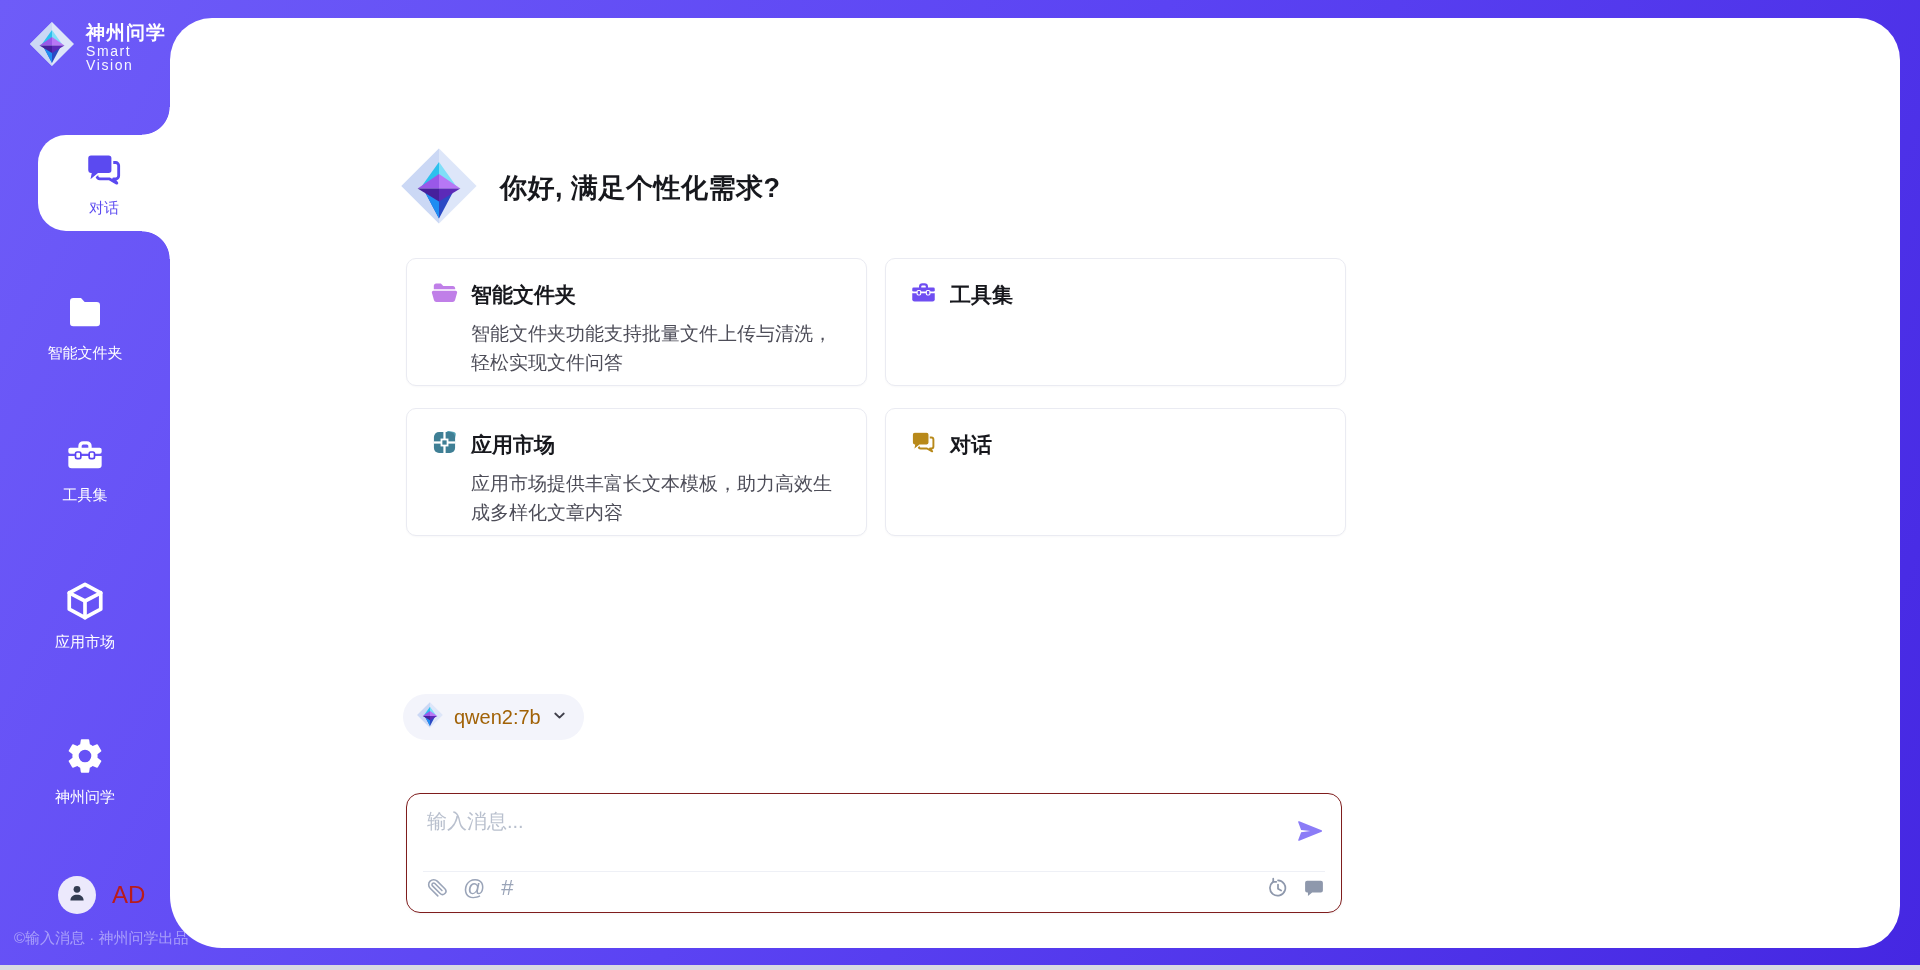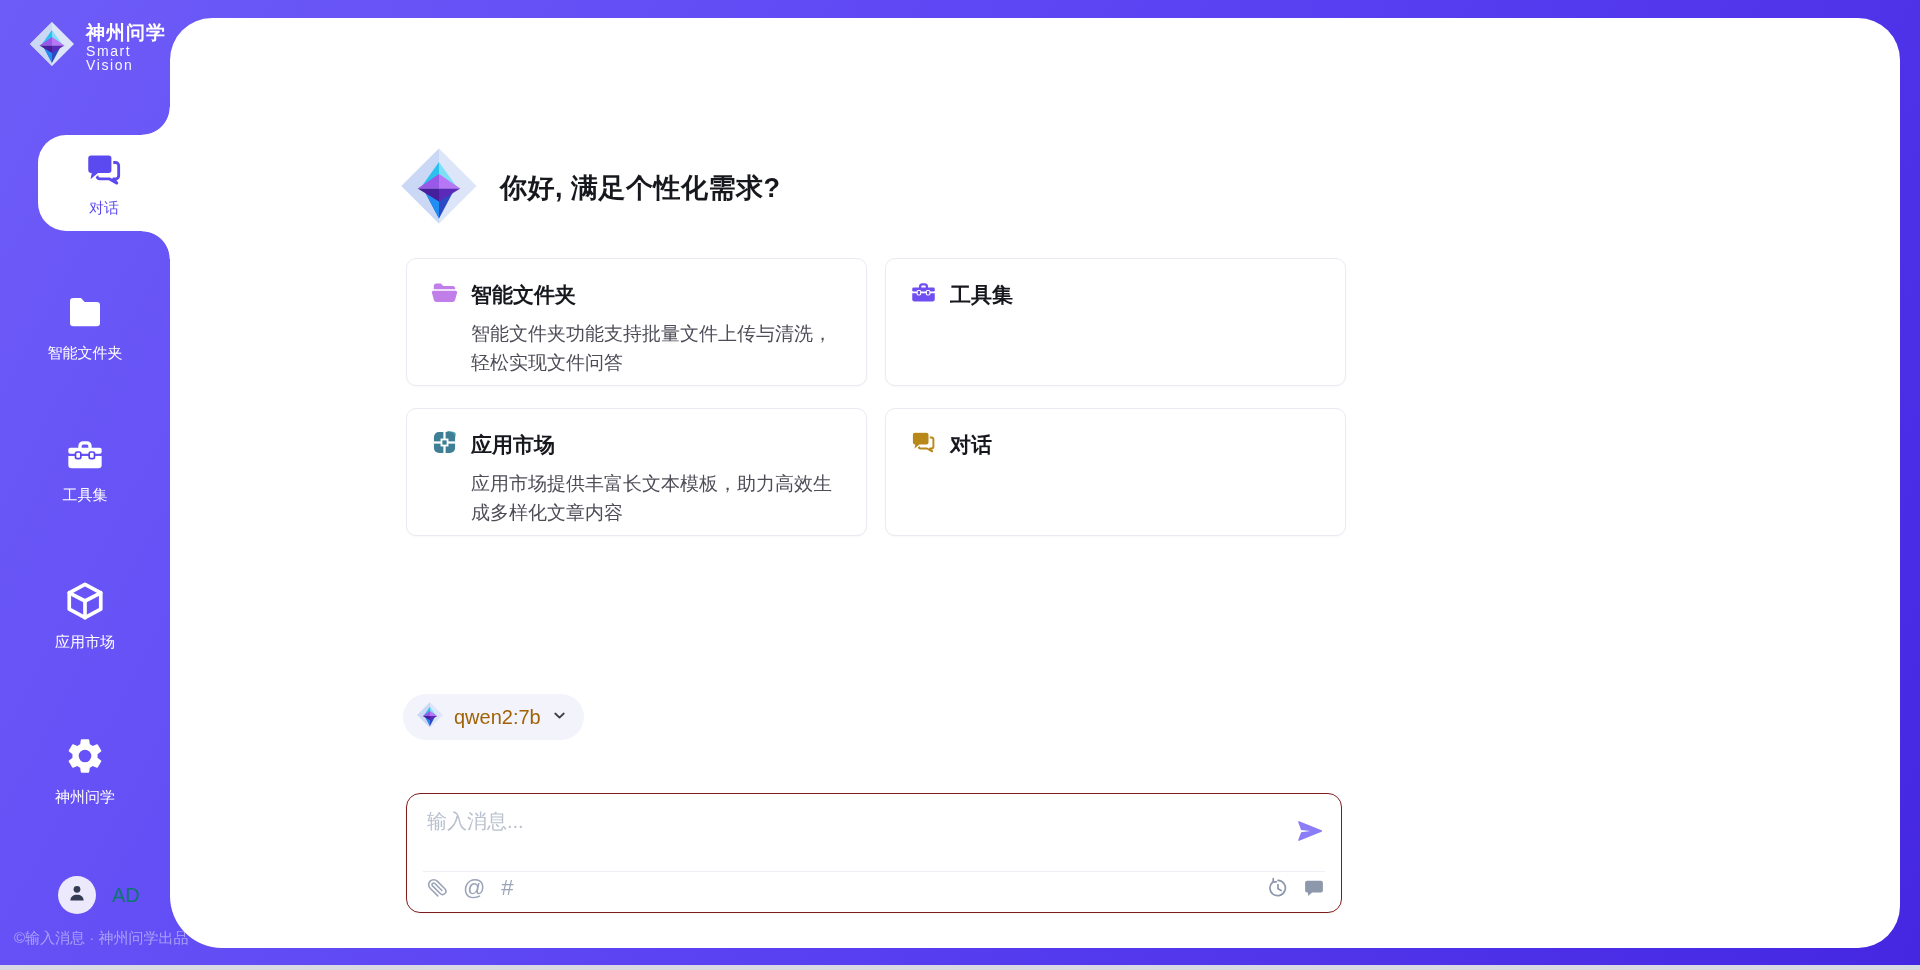--- a/index.html
+++ b/index.html
@@ -37,21 +37,21 @@
     content:""; position:absolute; right:0; bottom:-28px; width:28px; height:28px;
     background:radial-gradient(circle 28px at 0 100%, transparent 27.2px, #fff 28px);
   }
   .tab-active .nav-label { color:#5b4af0; }
 
   .nav-item { position:absolute; left:0; width:170px; display:flex; flex-direction:column; align-items:center; gap:7px; color:#fff; cursor:pointer; }
   .nav-label { font-size:15px; line-height:18px; }
 
   .user-row { position:absolute; left:58px; top:876px; display:flex; align-items:center; gap:16px; }
   .avatar { width:38px; height:38px; border-radius:50%; background:#ece9fc; display:flex; align-items:center; justify-content:center; }
-  .user-name { color:#0f766e; font-size:20px;text-align:right; }
+  .user-name { color:#b91c1c; font-size:24px;text-align:right; }
   .side-footer { position:absolute; left:14px; top:929px; font-size:15px; color:rgba(235,236,255,.5); white-space:nowrap; }
 
   
   .hero { position:absolute; left:398px; top:145px; display:flex; align-items:center; gap:20px; }
   .hero-title { font-size:27px; font-weight:700; color:#17181d; letter-spacing:.5px; }
 
   .cards { position:absolute; left:406px; top:258px; width:940px; display:grid;
            grid-template-columns:461px 461px; column-gap:18px; row-gap:22px; }
   .card { height:128px; background:#fff; border:1px solid #eaebf2; border-radius:10px;
           padding:20px 24px; cursor:pointer; box-shadow:0 1px 2px rgba(25,25,60,.03); }

